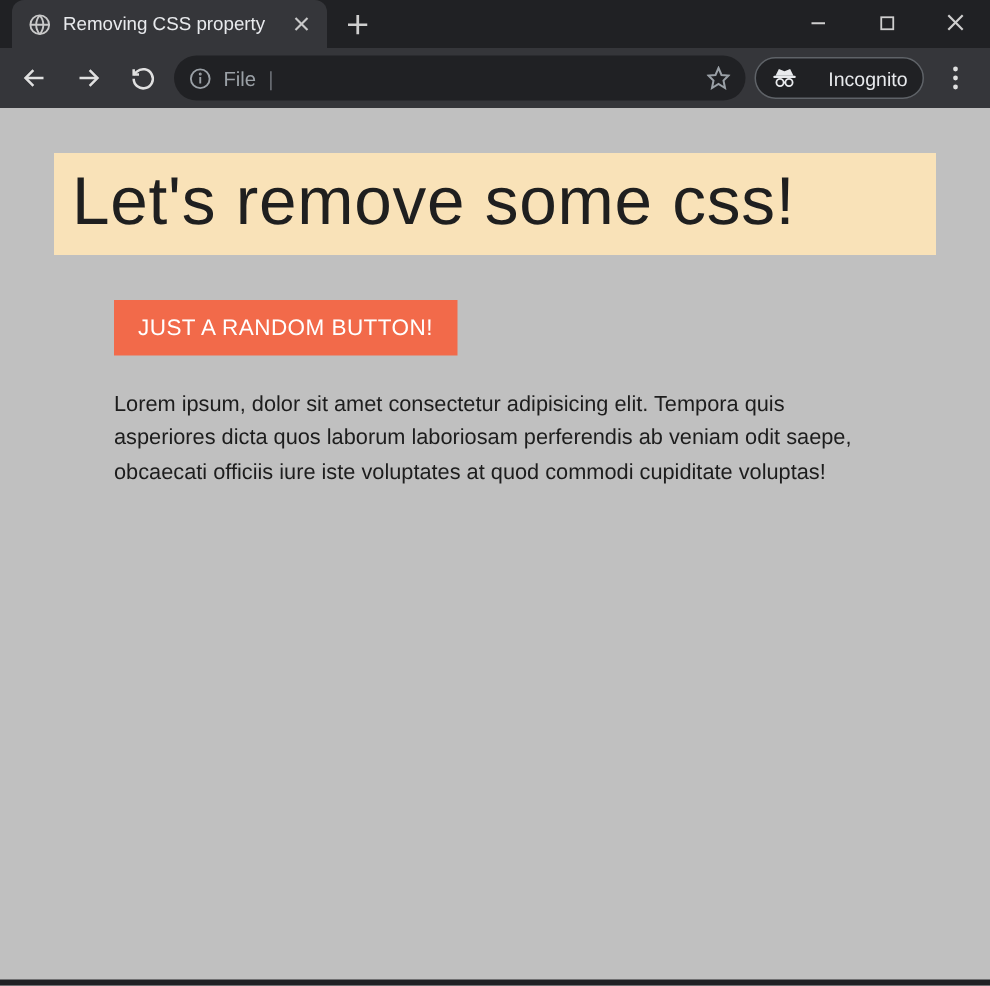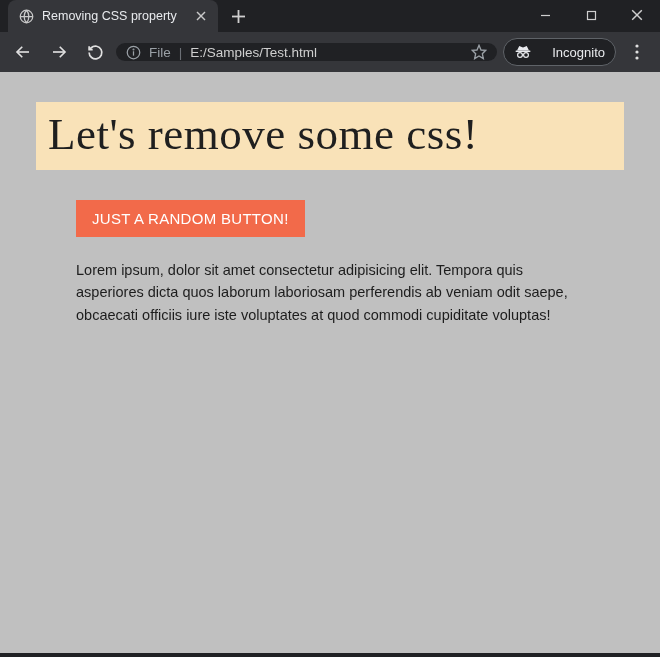--- a/index.html
+++ b/index.html
@@ -89,21 +89,21 @@
       width: 30px;
       height: 30px;
       display: flex;
       align-items: center;
       justify-content: center;
       color: #e0e0e0;
       border-radius: 50%;
     }
     .omnibox {
       flex: 1;
-      height: 18px;
+      height: 30px;
       background: #202124;
       border-radius: 15px;
       display: flex;
       align-items: center;
       padding: 0 10px;
       color: #cfcfcf;
       font-size: 13.5px;
       gap: 8px;
     }
     .omnibox .file-label {
@@ -141,21 +141,21 @@
       background: #c0c0c0;
       height: calc(657px - 36px - 40px);
       padding: 30px 36px 0 36px;
     }
     .heading-box {
       background: #f9e2b8;
       color: #1f1f1f;
       font-size: 45px;
       font-weight: 400;
       padding: 6px 12px 10px 12px;
-      font-family: Liberation Serif, serif;
+      font-family: Liberation Sans, sans-serif;
       letter-spacing: 0.5px;
     }
     .content-body {
       padding: 30px 24px 0 40px;
     }
     .random-btn {
       display: inline-block;
       background: #f26a4a;
       color: #ffffff;
       border: none;
@@ -241,21 +241,20 @@
   <div class="omnibox">
     <span>
       <svg width="15" height="15" viewBox="0 0 24 24" fill="none" stroke="#9aa0a6" stroke-width="2">
           <circle cx="12" cy="12" r="10"></circle>
           <line x1="12" y1="10" x2="12" y2="17"></line>
           <circle cx="12" cy="7" r="0.6" fill="#9aa0a6"></circle>
         </svg>
     </span>
     <span class="file-label">File</span>
     <span class="divider">|</span>
-    <span>E:/Samples/Test.html</span>
     <span class="star">
       <svg width="16" height="16" viewBox="0 0 24 24" fill="none" stroke="#9aa0a6" stroke-width="2">
           <polygon points="12 2 15 9 22 9.5 17 14.5 18.5 22 12 18 5.5 22 7 14.5 2 9.5 9 9"></polygon>
         </svg>
     </span>
   </div>
   <div class="incognito-badge">
     <span>
       <svg width="18" height="14" viewBox="0 0 24 18" fill="#e8eaed">
           <path d="M4 7 L7 1 L12 3 L17 1 L20 7 Z"></path>

